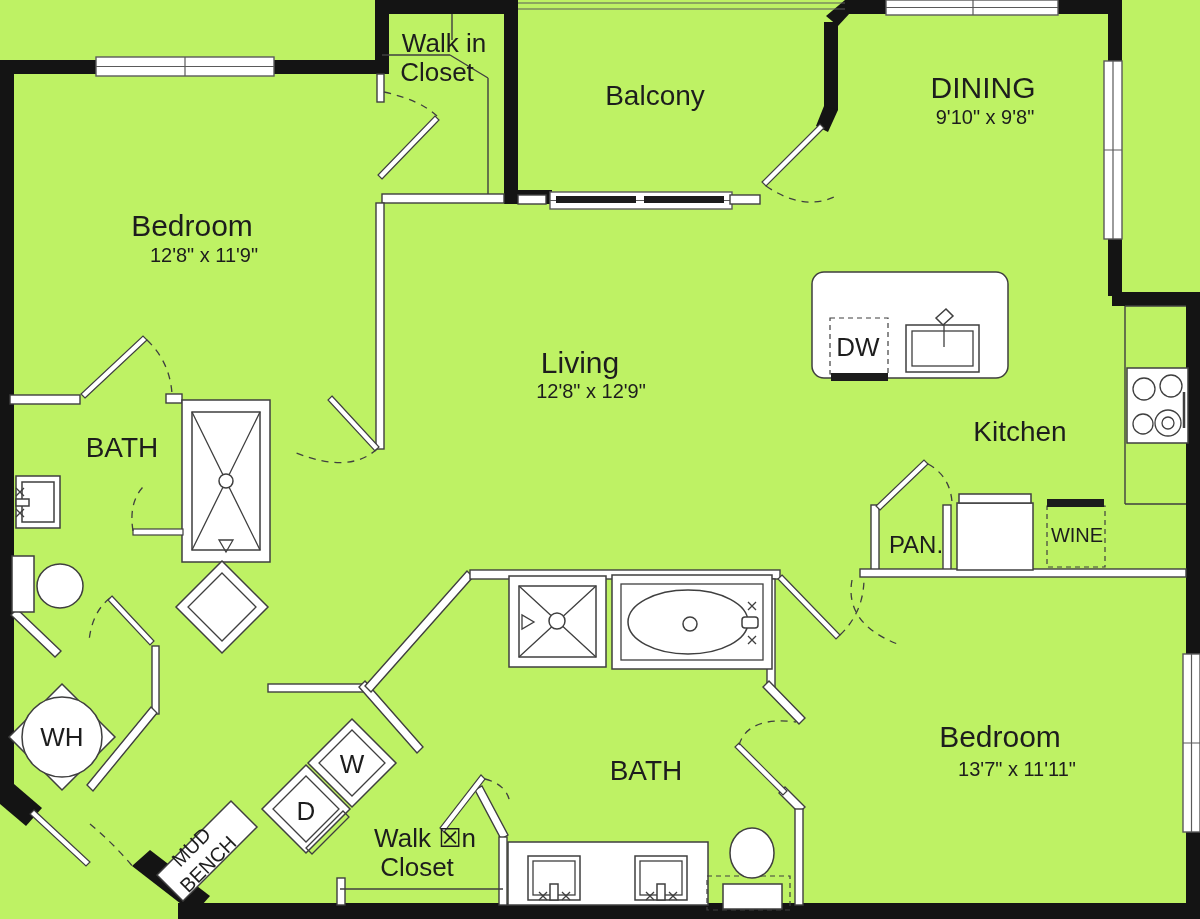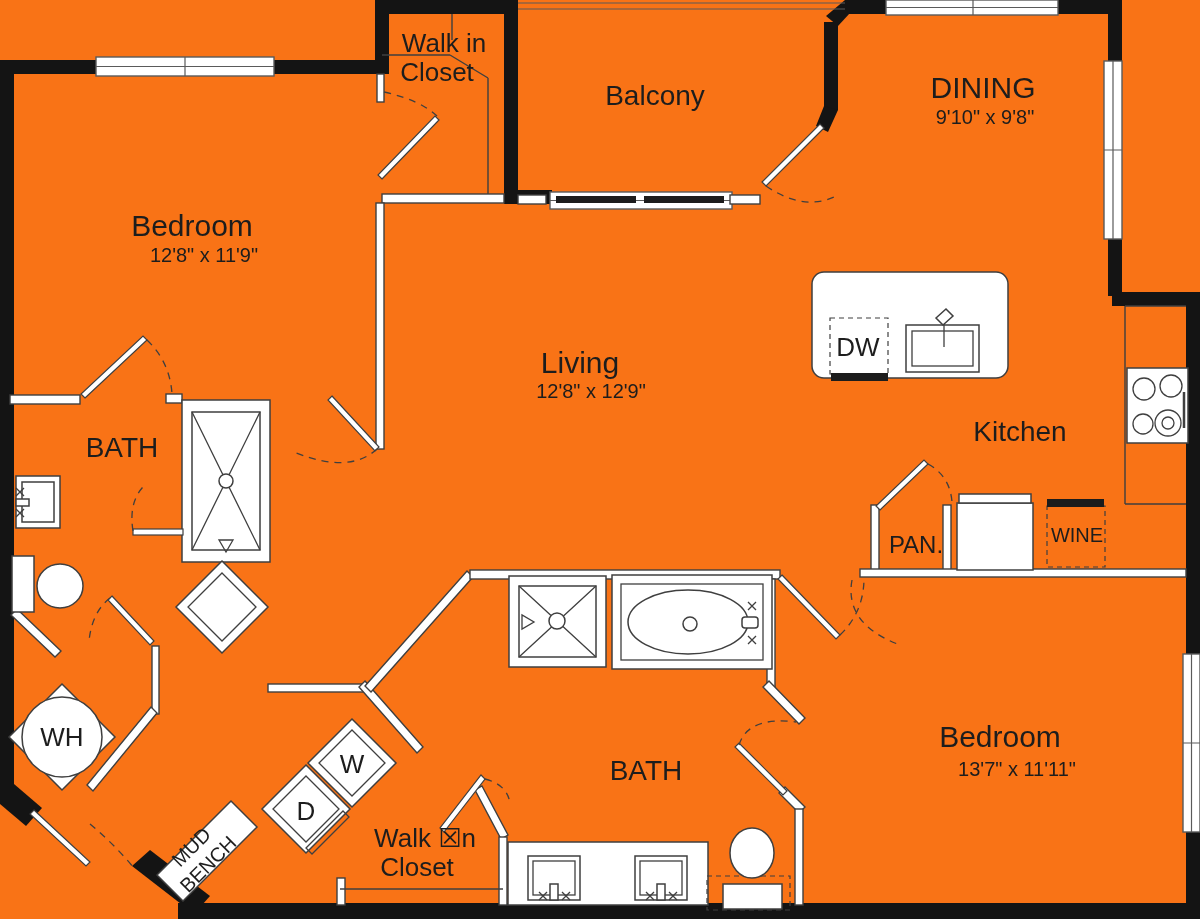--- a/index.html
+++ b/index.html
@@ -1,16 +1,16 @@
 <!DOCTYPE html>
 <html><head>
 <meta charset="utf-8">
 <style>
   html,body{margin:0;padding:0;background:#ffffff;}
-  .frame{position:relative;width:1200px;height:919px;background:#f97316;overflow:hidden;}
+  .frame{position:relative;width:1200px;height:919px;background:#bef264;overflow:hidden;}
   svg{display:block;}
   text{font-family:"Liberation Sans","DejaVu Sans",sans-serif;fill:#1d1d1d;}
   .room-name{font-size:30px;}
   .room-dims{font-size:20px;}
   .cap-label{font-size:28px;}
   .closet-label{font-size:26px;}
   .small-label{font-size:24px;}
   .tiny-label{font-size:20px;}
   .appl-label{font-size:26px;}
   .mud-label{font-size:20px;}

